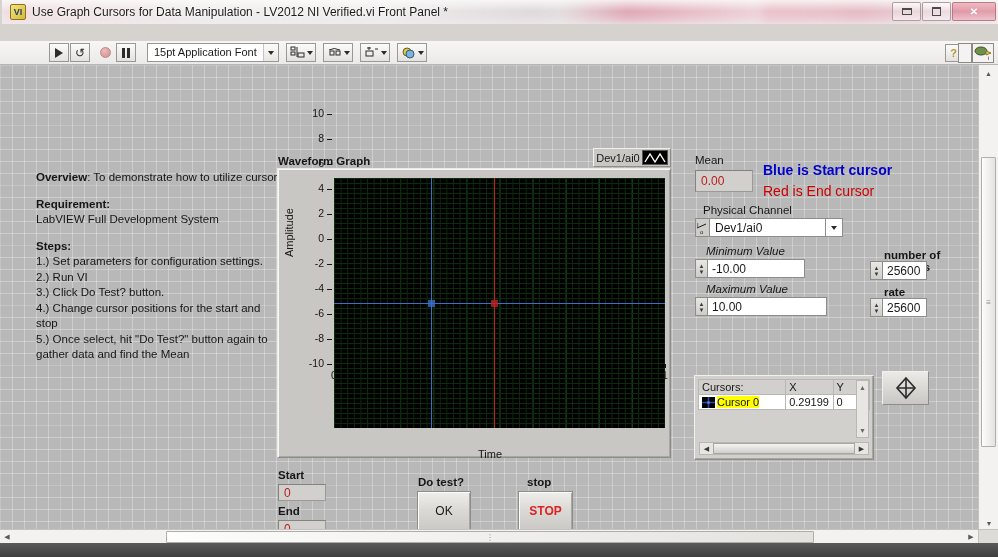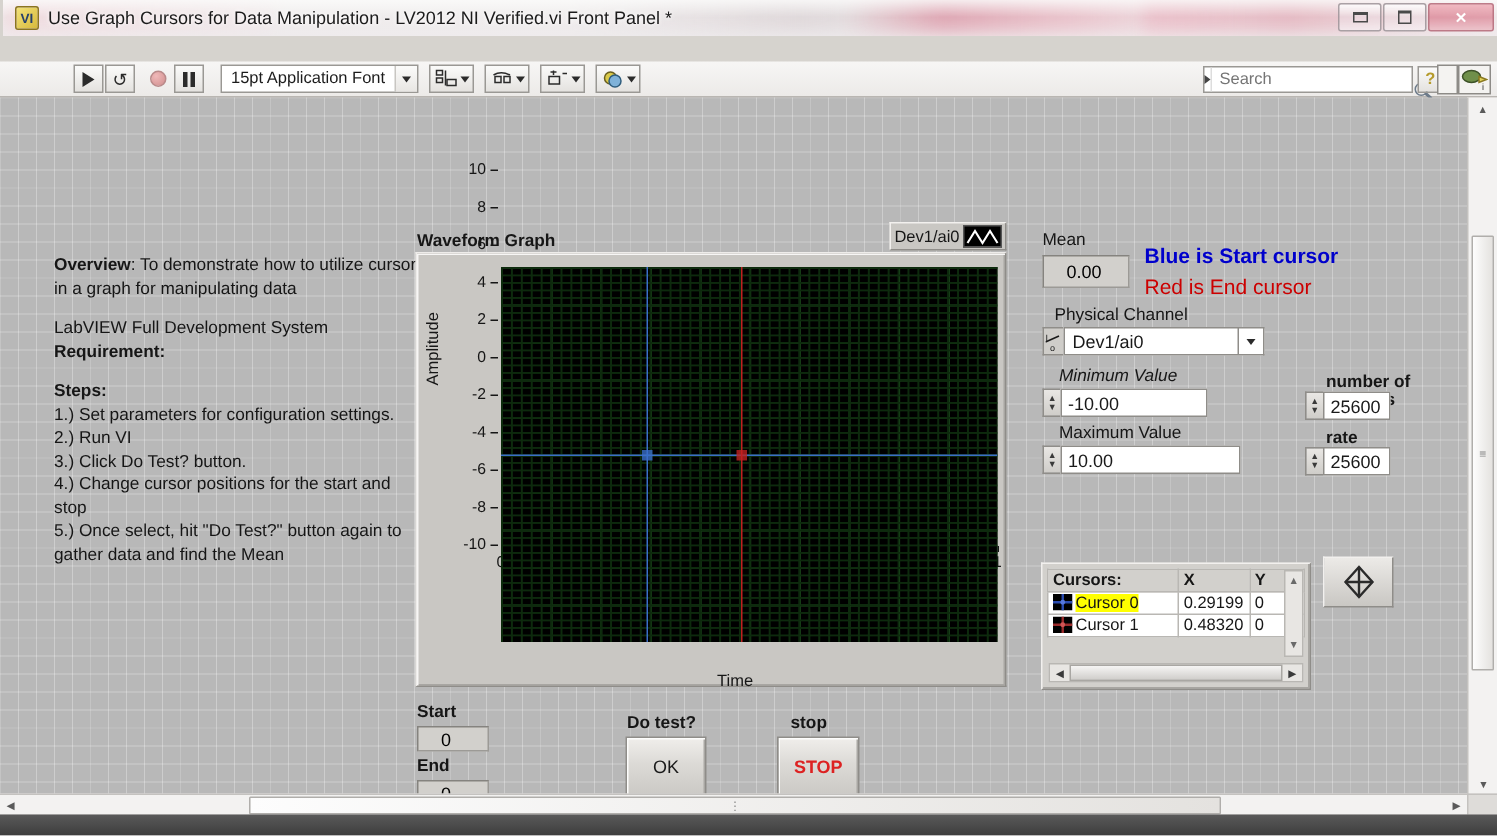--- a/index.html
+++ b/index.html
@@ -236,22 +236,22 @@
   .xtick .dash { display:block; width:1px; height:4px; background:#161616; margin: 0 auto 1px auto; }
 
   
   .lbl-bold { font-size: 11.5px; font-weight: bold; color: #161616; }
   .lbl-norm { font-size: 11.5px; color: #161616; }
 
   .indicator {
     background: #d2d0cc;
     border: 1px solid #9c9a96;
     border-top-color:#85837f; border-left-color:#85837f;
-    font-size: 12px; color: #000000;
-    display: flex; align-items: center; padding-left: 15px;
+    font-size: 12px; color: #b91c1c;
+    display: flex; align-items: center; padding-left: 5px;
   }
   .numctl {
     display: flex; align-items: stretch;
   }
   .numctl .spin {
     width: 12px; background: linear-gradient(to bottom,#e9e7e4,#cfcdc9);
     border: 1px solid #8f8d89; border-right: 0;
     display: flex; flex-direction: column; align-items: center; justify-content: center;
     font-size: 6px; color: #3a3a3a; line-height: 6px;
   }
@@ -282,21 +282,21 @@
     background: #d2d0cc;
     border: 1px solid #f2f0ee; border-right-color:#8f8d89; border-bottom-color:#8f8d89;
     box-shadow: inset -1px -1px 0 #a8a6a2;
     padding: 3px;
   }
   .ctbl { width: 100%; border-collapse: collapse; background: #fff; }
   .ctbl th, .ctbl td {
     font-size: 11px; font-weight: normal; color: #161616;
     border: 1px solid #b9b7b3; text-align: left; padding: 0 3px; height: 15px;
   }
-  .ctbl th { background: #d2d0cc; font-weight: bold; }
+  .ctbl th { background: #d2d0cc; font-weight: normal; }
   .crow-sel { background: #ffff00; }
   .cur-glyph { display:inline-block; width: 13px; height: 11px; vertical-align: -2px; margin-right: 2px; }
 
   .vsb-mini { position: absolute; right: 4px; top: 4px; width: 13px; height: 58px;
     background: #e8e6e3; border: 1px solid #b9b7b3; }
   .vsb-mini .ar { height: 13px; display:flex;align-items:center;justify-content:center; font-size:7px; color:#6a6a6a;}
   .hsb-mini { position: absolute; left: 4px; right: 4px; bottom: 4px; height: 13px;
     background: #e8e6e3; border: 1px solid #b9b7b3; display:flex; align-items:center; }
   .hsb-mini .ar { width: 13px; text-align:center; font-size:7px; color:#3a3a3a; }
   .hsb-mini .thumb { flex:1; height: 11px; background: linear-gradient(to bottom,#f6f5f4,#d0cecb); border:1px solid #a9a7a3; }
@@ -434,53 +434,42 @@
     <div class="alignbtn">
       <span class="ic">
         <svg width="15" height="13" viewBox="0 0 15 13">
             <circle cx="6" cy="6" r="4" fill="#d9c94a" stroke="#6a5f1f"></circle>
             <circle cx="9" cy="8" r="4" fill="#7fb2d9" stroke="#2f5d7d"></circle>
           </svg>
       </span>
       <span class="caret"></span>
     </div>
 
-    <div class="searchbox">
-      <span class="pre">
-          <span class="tri"></span>
-        </span>
-      <input type="text" placeholder="Search" style="">
-      <span class="magnifier">
-        <span class="ring"></span>
-          <span class="hdl"></span>
-      </span>
-    </div>
     <div class="helpbtn">?</div>
     <div class="gridbtns">
       <div class="sq"></div>
       <div class="ni-ic">
         <svg width="18" height="15" viewBox="0 0 18 15">
             <ellipse cx="7" cy="5" rx="6" ry="4" fill="#6f8f4a" stroke="#3d5228"></ellipse>
             <path d="M12 5 l5 2 -5 2 z" fill="#e0d15a" stroke="#8a7a22"></path>
             <text x="14" y="14" font-size="6" fill="#2b2b2b">i</text>
           </svg>
       </div>
     </div>
   </div>
 
   <div class="panel">
 
     <div class="descr">
       <div>
         <b>Overview</b><span>: To demonstrate how to utilize cursors</span>
       </div>
-      <div>in a graph for manipulating data</div>
       <div class="blank"></div>
+      <div><b>Requirement:</b></div>
       <div>LabVIEW Full Development System</div>
-      <div><b>Requirement:</b></div>
       <div class="blank"></div>
       <div><b>Steps:</b></div>
       <div>1.) Set parameters for configuration settings.</div>
       <div>2.) Run VI</div>
       <div>3.) Click Do Test? button.</div>
       <div>4.) Change cursor positions for the start and</div>
       <div>stop</div>
       <div>5.) Once select, hit "Do Test?" button again to</div>
       <div>gather data and find the Mean</div>
     </div>
@@ -557,21 +546,21 @@
         <span class="caret"></span>
       </span>
     </div>
 
     <div class="lbl-norm" style="position:absolute;left:706px;top:180px;font-style:italic;">Minimum Value</div>
     <div class="numctl" style="position:absolute;left:695px;top:194px;width:110px;height:19px;">
       <span class="spin">▲<br>▼</span>
       <span class="fld">-10.00</span>
     </div>
 
-    <div class="lbl-norm" style="position:absolute;left:706px;top:218px;">Maximum Value</div>
+    <div class="lbl-norm" style="position:absolute;left:706px;top:218px;font-style:italic;">Maximum Value</div>
     <div class="numctl" style="position:absolute;left:695px;top:232px;width:132px;height:19px;">
       <span class="spin">▲<br>▼</span>
       <span class="fld">10.00</span>
     </div>
 
     <div class="lbl-bold" style="position:absolute;left:884px;top:184px;">number of samples</div>
     <div class="numctl" style="position:absolute;left:870px;top:196px;width:57px;height:19px;">
       <span class="spin">▲<br>▼</span>
       <span class="fld">25600</span>
     </div>
@@ -598,33 +587,20 @@
                 <svg width="13" height="11" viewBox="0 0 13 11">
                     <rect width="13" height="11" fill="#000"></rect>
                     <path d="M6.5 0 V11 M0 5.5 H13" stroke="#2a4bb0" stroke-width="1.6"></path>
                     <circle cx="6.5" cy="5.5" r="1.6" fill="#5577dd"></circle>
                   </svg>
               </span><span class="crow-sel">Cursor 0</span>
             </td>
             <td>0.29199</td>
             <td>0</td>
           </tr>
-          <tr>
-            <td>
-              <span class="cur-glyph">
-                <svg width="13" height="11" viewBox="0 0 13 11">
-                    <rect width="13" height="11" fill="#000"></rect>
-                    <path d="M6.5 0 V11 M0 5.5 H13" stroke="#9b2b2b" stroke-width="1.6"></path>
-                    <circle cx="6.5" cy="5.5" r="1.6" fill="#d05555"></circle>
-                  </svg>
-              </span><span>Cursor 1</span>
-            </td>
-            <td>0.48320</td>
-            <td>0</td>
-          </tr>
         </tbody>
       </table>
       <div class="vsb-mini">
         <div class="ar">▲</div>
         <div style="height:30px;"></div>
         <div class="ar">▼</div>
       </div>
       <div class="hsb-mini">
         <span class="ar">◀</span>
         <span class="thumb"></span>

